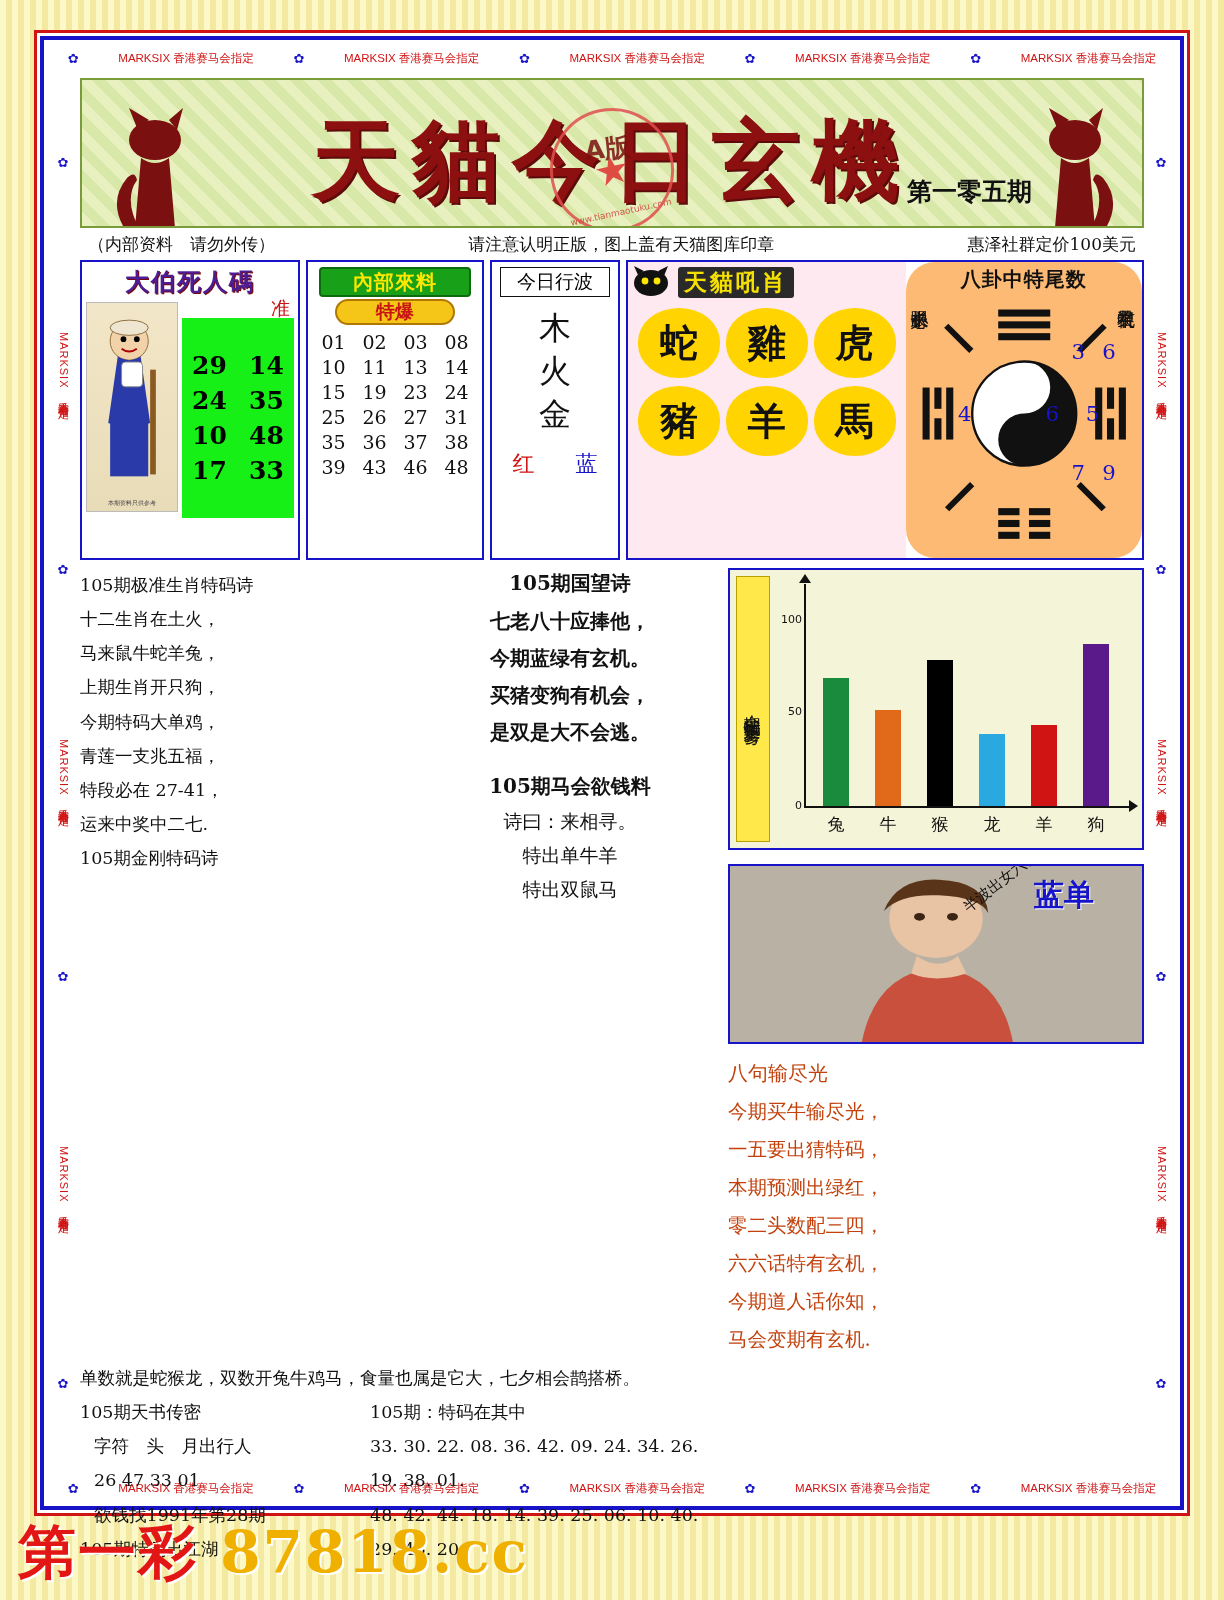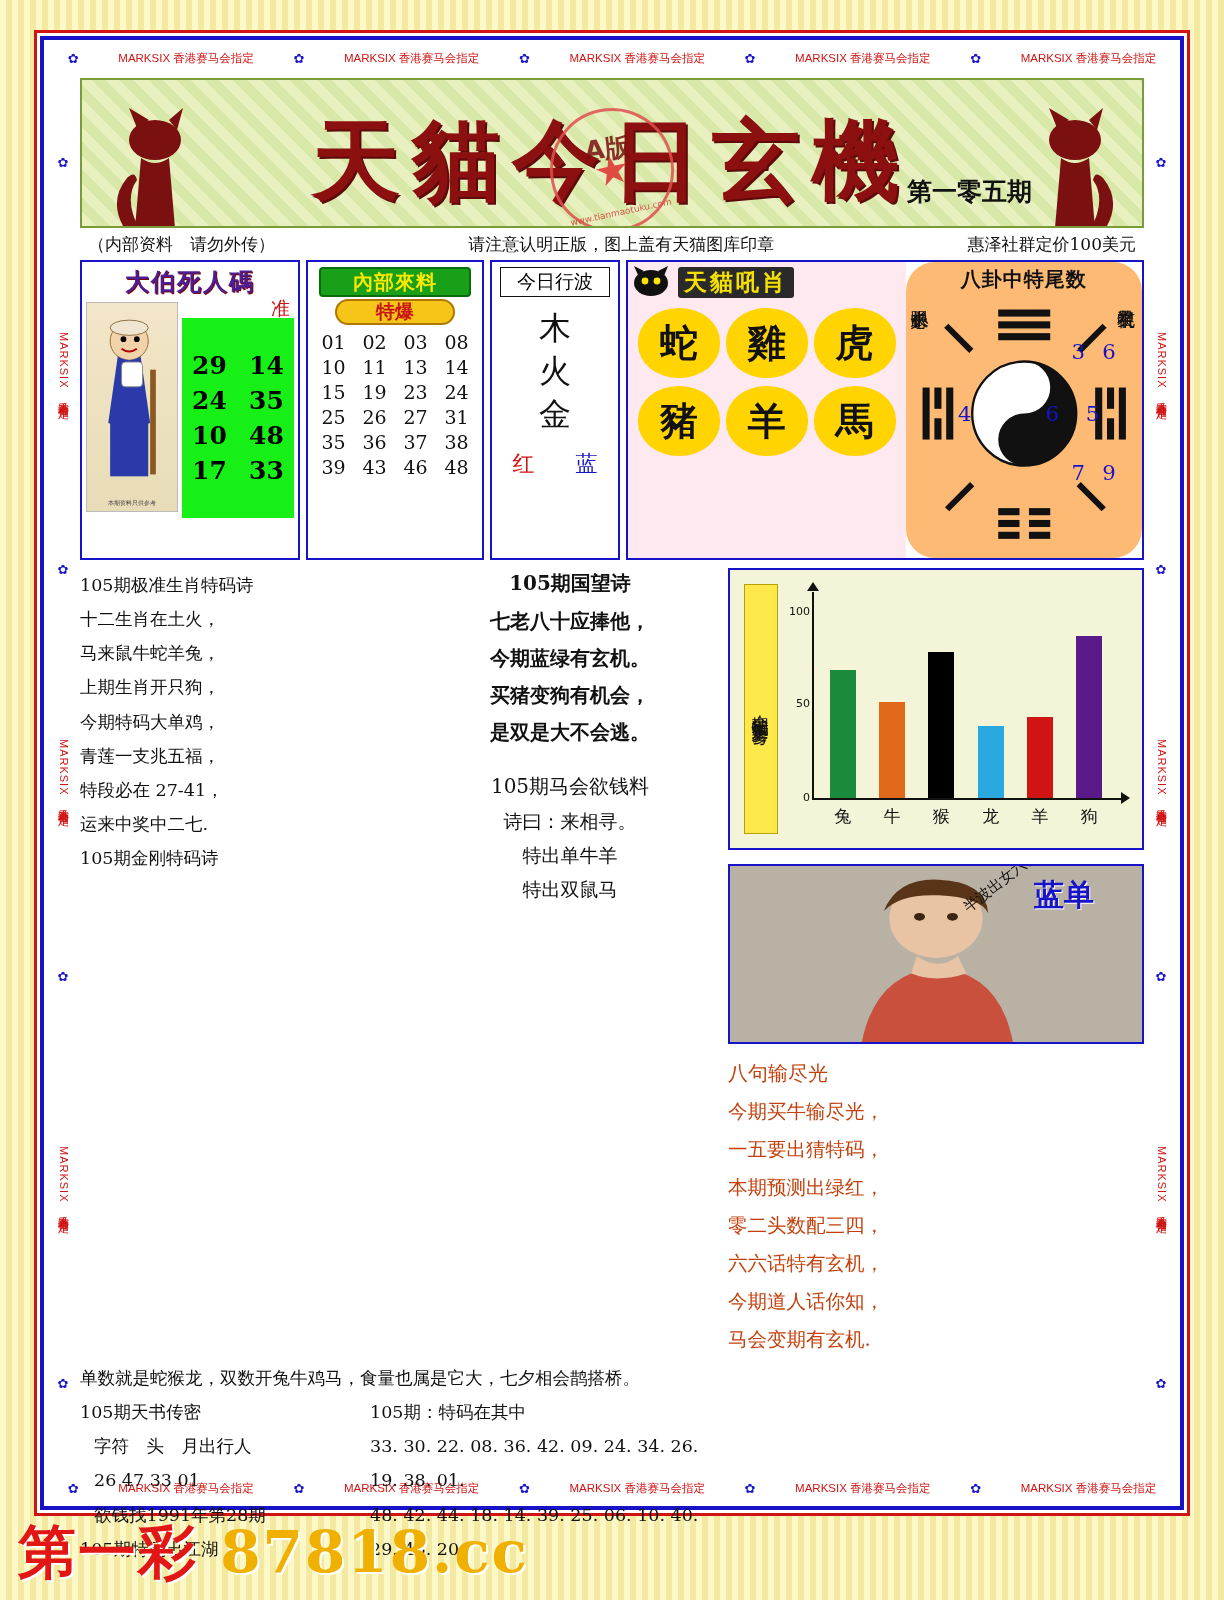--- a/index.html
+++ b/index.html
@@ -234,27 +234,27 @@
   .vleft{ left:4px; } .vright{ right:4px; }
 
   
   .lower{ display:flex; margin-top:8px; }
   .col-left{ width:340px; font-family:"DejaVu Serif", serif; font-size:17.5px; color:#111; line-height:1.95; }
   .col-mid{ width:300px; font-family:"DejaVu Serif", serif; color:#111; }
   .col-right{ flex:1; padding-left:8px; }
 
   .mid-title{ text-align:center; font-size:20px; font-weight:bold; margin-top:2px;}
   .mid-poem{ text-align:center; font-size:20px; font-weight:bold; line-height:1.85; margin-top:6px;}
-  .mid-title2{ text-align:center; font-size:20px; font-weight:normal; margin-top:22px;}
+  .mid-title2{ text-align:center; font-size:20px; font-weight:bold; margin-top:22px;}
   .mid-poem2{ text-align:center; font-size:19px; line-height:1.8; margin-top:4px;}
 
   
   .chartbox{
     border:2px solid #1713c9; background:#f4f4d8;
-    height:282px; display:flex; padding:14px;
+    height:282px; display:flex; padding:6px;
   }
   .chart-vtitle{
     width:34px; background:#ffe84a; border:1px solid #b8a000;
     writing-mode:vertical-rl; text-orientation:upright;
     font-family:"DejaVu Serif", serif; font-size:17px;
     display:flex; align-items:center; justify-content:center;
     letter-spacing:2px; color:#111;
   }
   .chart-area{ flex:1; position:relative; margin-left:6px; }
   .axis-y{ position:absolute; left:28px; top:8px; bottom:34px; width:2px; background:#111; }

